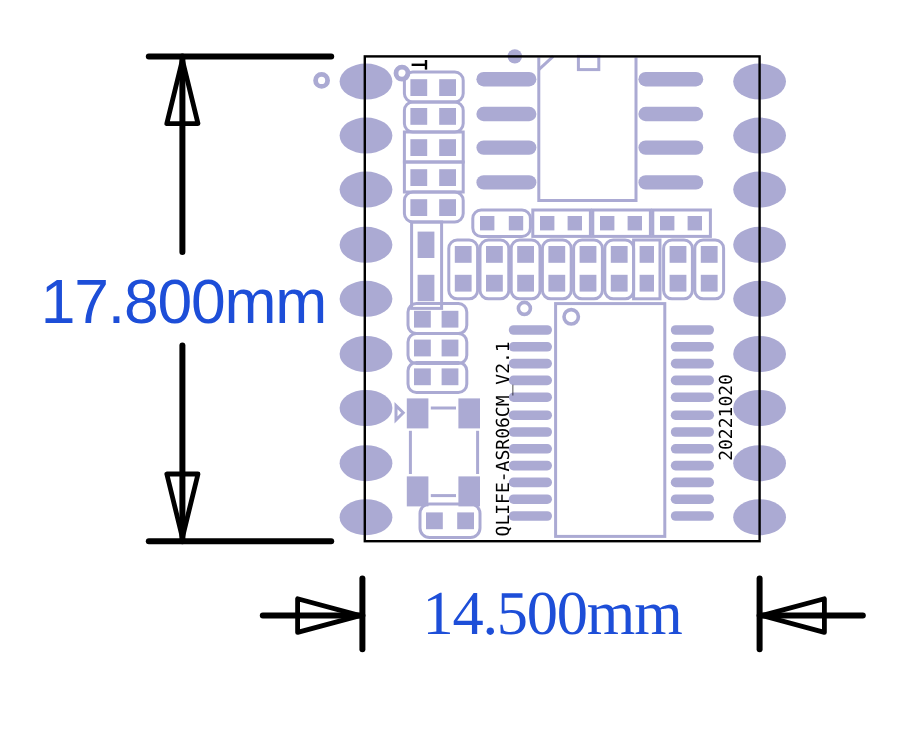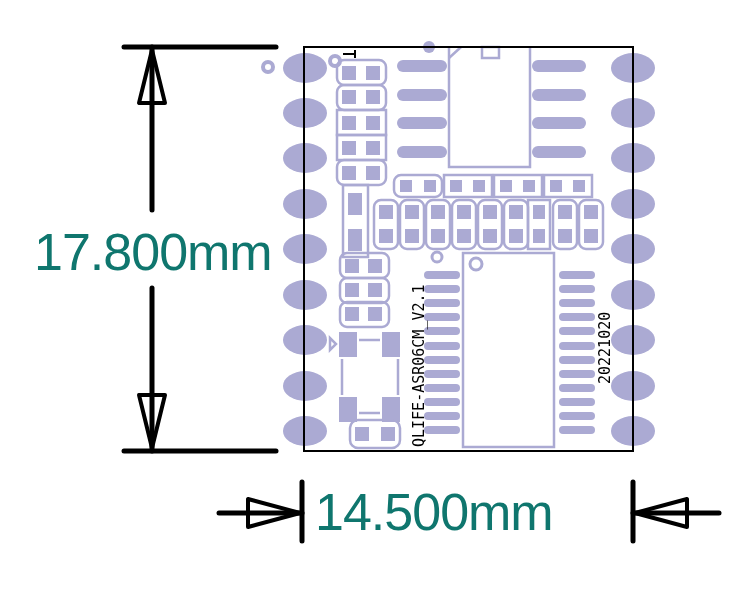--- a/index.html
+++ b/index.html
@@ -1,18 +1,18 @@
 <!DOCTYPE html>
 <html><head>
 <meta charset="utf-8">
 <style>
   html, body { margin:0; padding:0; background:#ffffff; }
   body { width:756px; height:612px; position:relative; overflow:hidden; font-family:"DejaVu Sans", sans-serif; }
   #canvas { position:absolute; left:0; top:0; width:756px; height:612px; }
-  .dim-label { position:absolute; font-family:"Liberation Sans", sans-serif; color:#0f766e; font-weight:normal; letter-spacing:-1px; white-space:nowrap; }
+  .dim-label { position:absolute; font-family:"Liberation Sans", sans-serif; color:#1d4ed8; font-weight:normal; letter-spacing:-1px; white-space:nowrap; }
   .silk { position:absolute; font-family:"DejaVu Sans Mono", monospace; color:#000; white-space:nowrap; font-size:15px; }
 </style>
 </head>
 <body>
 
 <svg id="canvas" width="756" height="612" viewBox="0 0 756 612" xmlns="http://www.w3.org/2000/svg">
 
   <g stroke="#000" stroke-width="5" stroke-linecap="round" fill="none">
     <line x1="124" y1="47" x2="276" y2="47"></line>
     <line x1="124" y1="451" x2="276" y2="451"></line>
@@ -209,16 +209,16 @@
 
   <rect x="304" y="47" width="329" height="404" fill="none" stroke="#000" stroke-width="2"></rect>
 
   <g stroke="#000" stroke-width="2">
     <line x1="343" y1="54" x2="355" y2="54"></line>
     <line x1="355" y1="50" x2="355" y2="58"></line>
   </g>
 </svg>
 
 <div class="dim-label" style="left:34px; top:222px; font-size:52px;">17.800mm</div>
-<div class="dim-label" style="left:315px; top:482px; font-size:52px;">14.500mm</div>
+<div class="dim-label" style="left:352px; top:482px; font-size:52px;font-family:Liberation Serif, serif;">14.500mm</div>
 
 <div class="silk" style="left:410px; top:447px; transform-origin:0 0; transform:rotate(-90deg); font-size:15px;">QLIFE-ASR06CM_V2.1</div>
 <div class="silk" style="left:596px; top:384px; transform-origin:0 0; transform:rotate(-90deg); font-size:15px;">20221020</div>
 
 </body></html>

